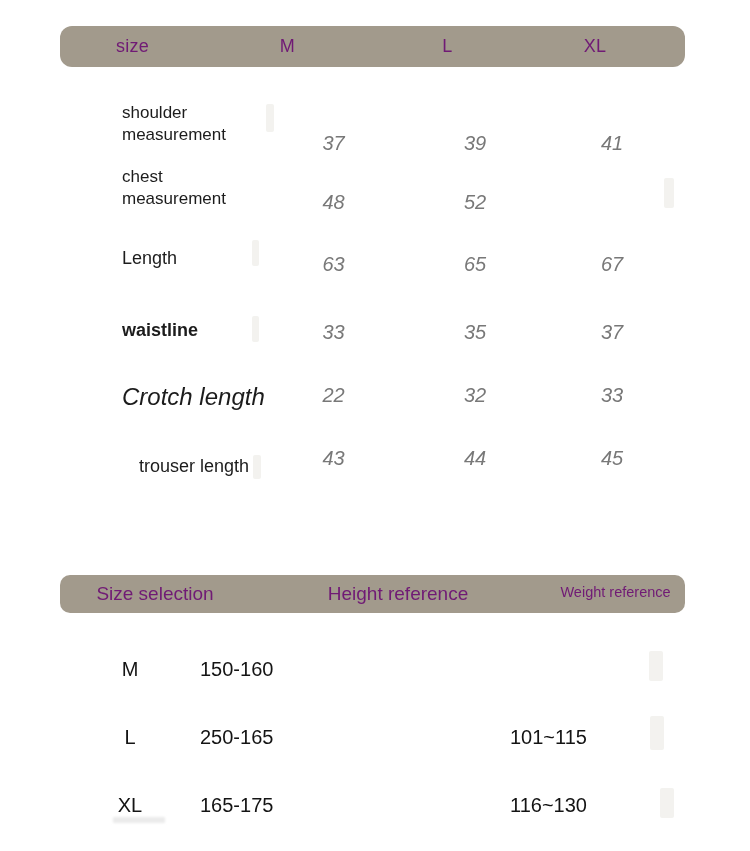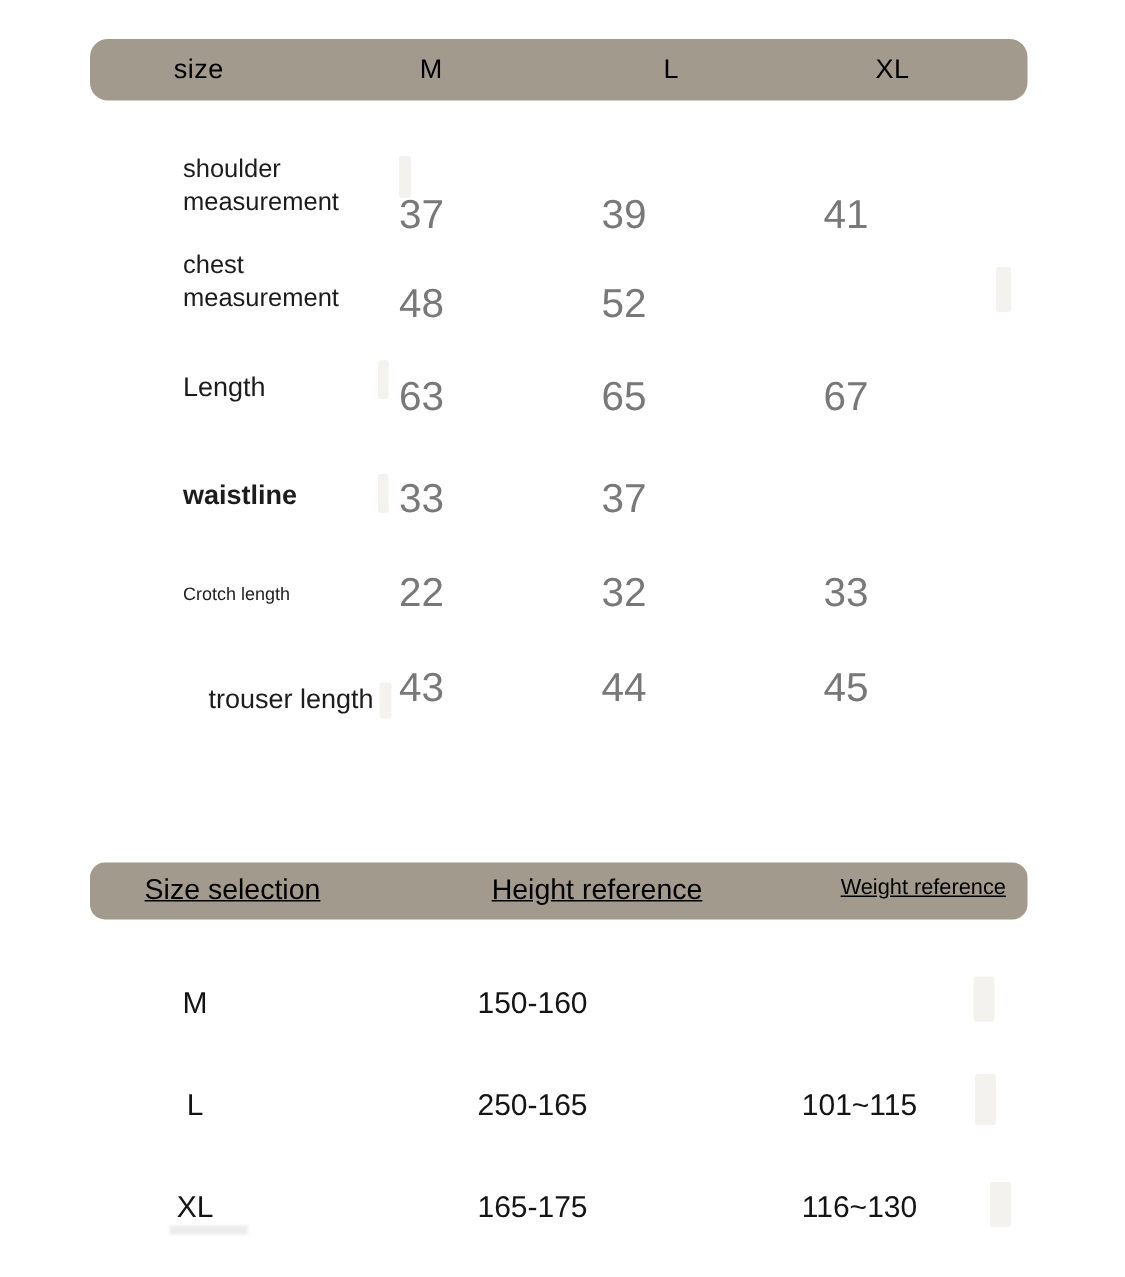--- a/index.html
+++ b/index.html
@@ -12,21 +12,21 @@
     overflow: hidden;
   }
 
   
   .bar {
     position: absolute;
     left: 60px;
     width: 625px;
     background: #a29a8c;
     border-radius: 12px;
-    color: #000000;
+    color: #701a75;
     display: grid;
     align-items: center;
   }
 
   
   .t1-header {
     top: 26px;
     height: 41px;
     grid-template-columns: 145px 165px 155px 140px 1fr;
     font-size: 18px;
@@ -45,42 +45,42 @@
     height: 63px;
     align-items: center;
   }
   .t1-label {
     padding-left: 46px;
     font-size: 17px;
     color: #1c1c1c;
     line-height: 1.25;
   }
   .t1-val {
-    text-align: left;
-    font-size: 27px;
+    text-align: center;
+    font-size: 20px;
     color: #787878;
+    font-style: italic;
   }
   
   .t1-row:nth-child(1) .t1-label { transform: translateY(-20px); }
   .t1-row:nth-child(2) .t1-label { transform: translateY(-19px); }
   .t1-row:nth-child(3) .t1-label { transform: translateY(-11px); font-size: 18px; }
   .t1-row:nth-child(4) .t1-label { transform: translateY(-2px); font-size: 18px; font-weight: bold; }
-  .t1-row:nth-child(5) .t1-label { transform: translateY(1px); font-size: 12px; }
+  .t1-row:nth-child(5) .t1-label { transform: translateY(1px); font-size: 24px; font-style: italic; }
   .t1-row:nth-child(6) .t1-label { transform: translateY(8px); font-size: 18px; text-align: center; }
   .t1-row:nth-child(2) .t1-val { transform: translateY(-4px); }
   .t1-row:nth-child(3) .t1-val { transform: translateY(-5px); }
 
   
   .t2-header {
     top: 575px;
     height: 38px;
     border-radius: 10px;
     grid-template-columns: 190px 296px 1fr;
     font-size: 19px;
-    text-decoration: underline;
   }
   .t2-header .hcell { text-align: center; }
   .t2-header .hcell.small { font-size: 14.5px; transform: translateY(-2px); }
 
   .t2-body {
     position: absolute;
     left: 60px;
     top: 635px;
     width: 625px;
   }
@@ -89,21 +89,21 @@
     grid-template-columns: 140px 310px 126px 1fr;
     height: 68px;
     align-items: center;
   }
   .t2-size {
     text-align: center;
     font-size: 20px;
     color: #141414;
   }
   .t2-val {
-    text-align: center;
+    text-align: left;
     font-size: 20px;
     color: #141414;
   }
 
   
   .artifact {
     position: absolute;
     background: #f3f2ef;
     border-radius: 2px;
   }
@@ -148,20 +148,21 @@
     <div class="t1-row">
       <span class="t1-label">Length</span>
       <span class="t1-val">63</span>
       <span class="t1-val">65</span>
       <span class="t1-val">67</span>
       <span></span>
     </div>
     <div class="t1-row">
       <span class="t1-label">waistline</span>
       <span class="t1-val">33</span>
+      <span class="t1-val">35</span>
       <span class="t1-val">37</span>
       <span></span>
     </div>
     <div class="t1-row">
       <span class="t1-label">Crotch length</span>
       <span class="t1-val">22</span>
       <span class="t1-val">32</span>
       <span class="t1-val">33</span>
       <span></span>
     </div>

